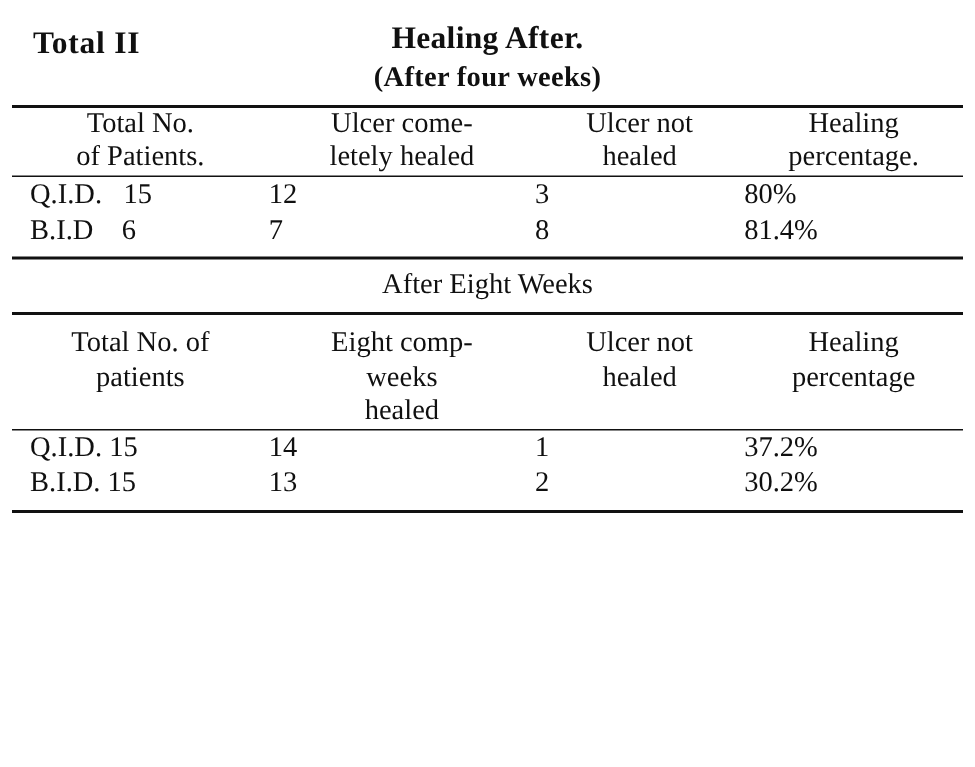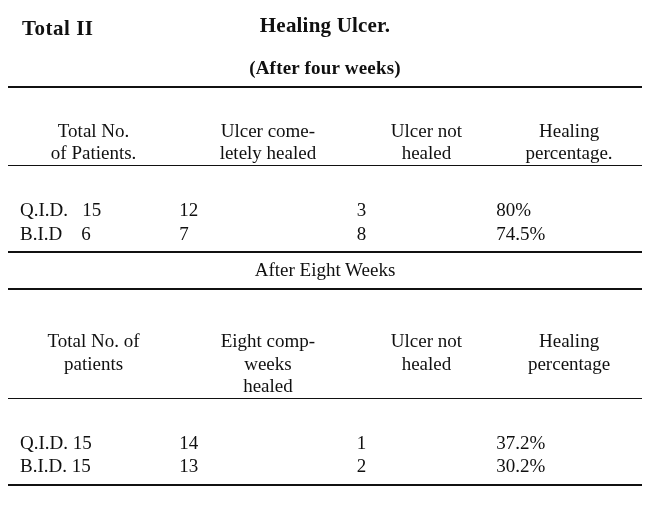--- a/index.html
+++ b/index.html
@@ -34,38 +34,37 @@
     margin-top: -28px;
   }
   .title-main {
     font-weight: bold;
     font-size: 21px;
     letter-spacing: 0.2px;
   }
   .title-sub {
     font-weight: bold;
     font-size: 19px;
-    margin-top: 19px;
+    margin-top: 3px;
     letter-spacing: 0.2px;
   }
   .rule {
     border: none;
     border-top: 2px solid #111;
     margin: 0;
   }
   .rule-thin {
     border: none;
     border-top: 1.5px solid #111;
     margin: 0;
   }
   table.data {
     width: 100%;
     border-collapse: collapse;
     font-size: 19px;
-    margin-top: 32px;
   }
   table.data td, table.data th {
     padding: 0;
     font-weight: normal;
     vertical-align: top;
   }
   .hdr-row td {
     text-align: center;
     line-height: 1.18;
     padding: 7px 0 6px 0;
@@ -99,21 +98,21 @@
   .block2 .hdr-row td { padding-top: 8px; }
 </style>
 </head>
 <body>
 
 <div class="page">
 
   <span class="table-label">Total  II</span>
 
   <div class="title-block">
-    <div class="title-main">Healing Ulcer.</div>
+    <div class="title-main">Healing After.</div>
     <div class="title-sub">(After four weeks)</div>
   </div>
 
   <div class="sp-top"></div>
   <hr class="rule">
 
   <table class="data block1">
     <colgroup>
       <col class="c1">
         <col class="c2">
@@ -155,21 +154,21 @@
       <tr class="body-row">
         <td class="col1">Q.I.D.   15</td>
         <td>12</td>
         <td>3</td>
         <td>80%</td>
       </tr>
       <tr class="body-row">
         <td class="col1">B.I.D    6</td>
         <td>7</td>
         <td>8</td>
-        <td>74.5%</td>
+        <td>81.4%</td>
       </tr>
     </tbody>
   </table>
 
   <div class="gap-after-rows"></div>
   <hr class="rule">
 
   <div class="section-title">After Eight Weeks</div>
 
   <hr class="rule">

